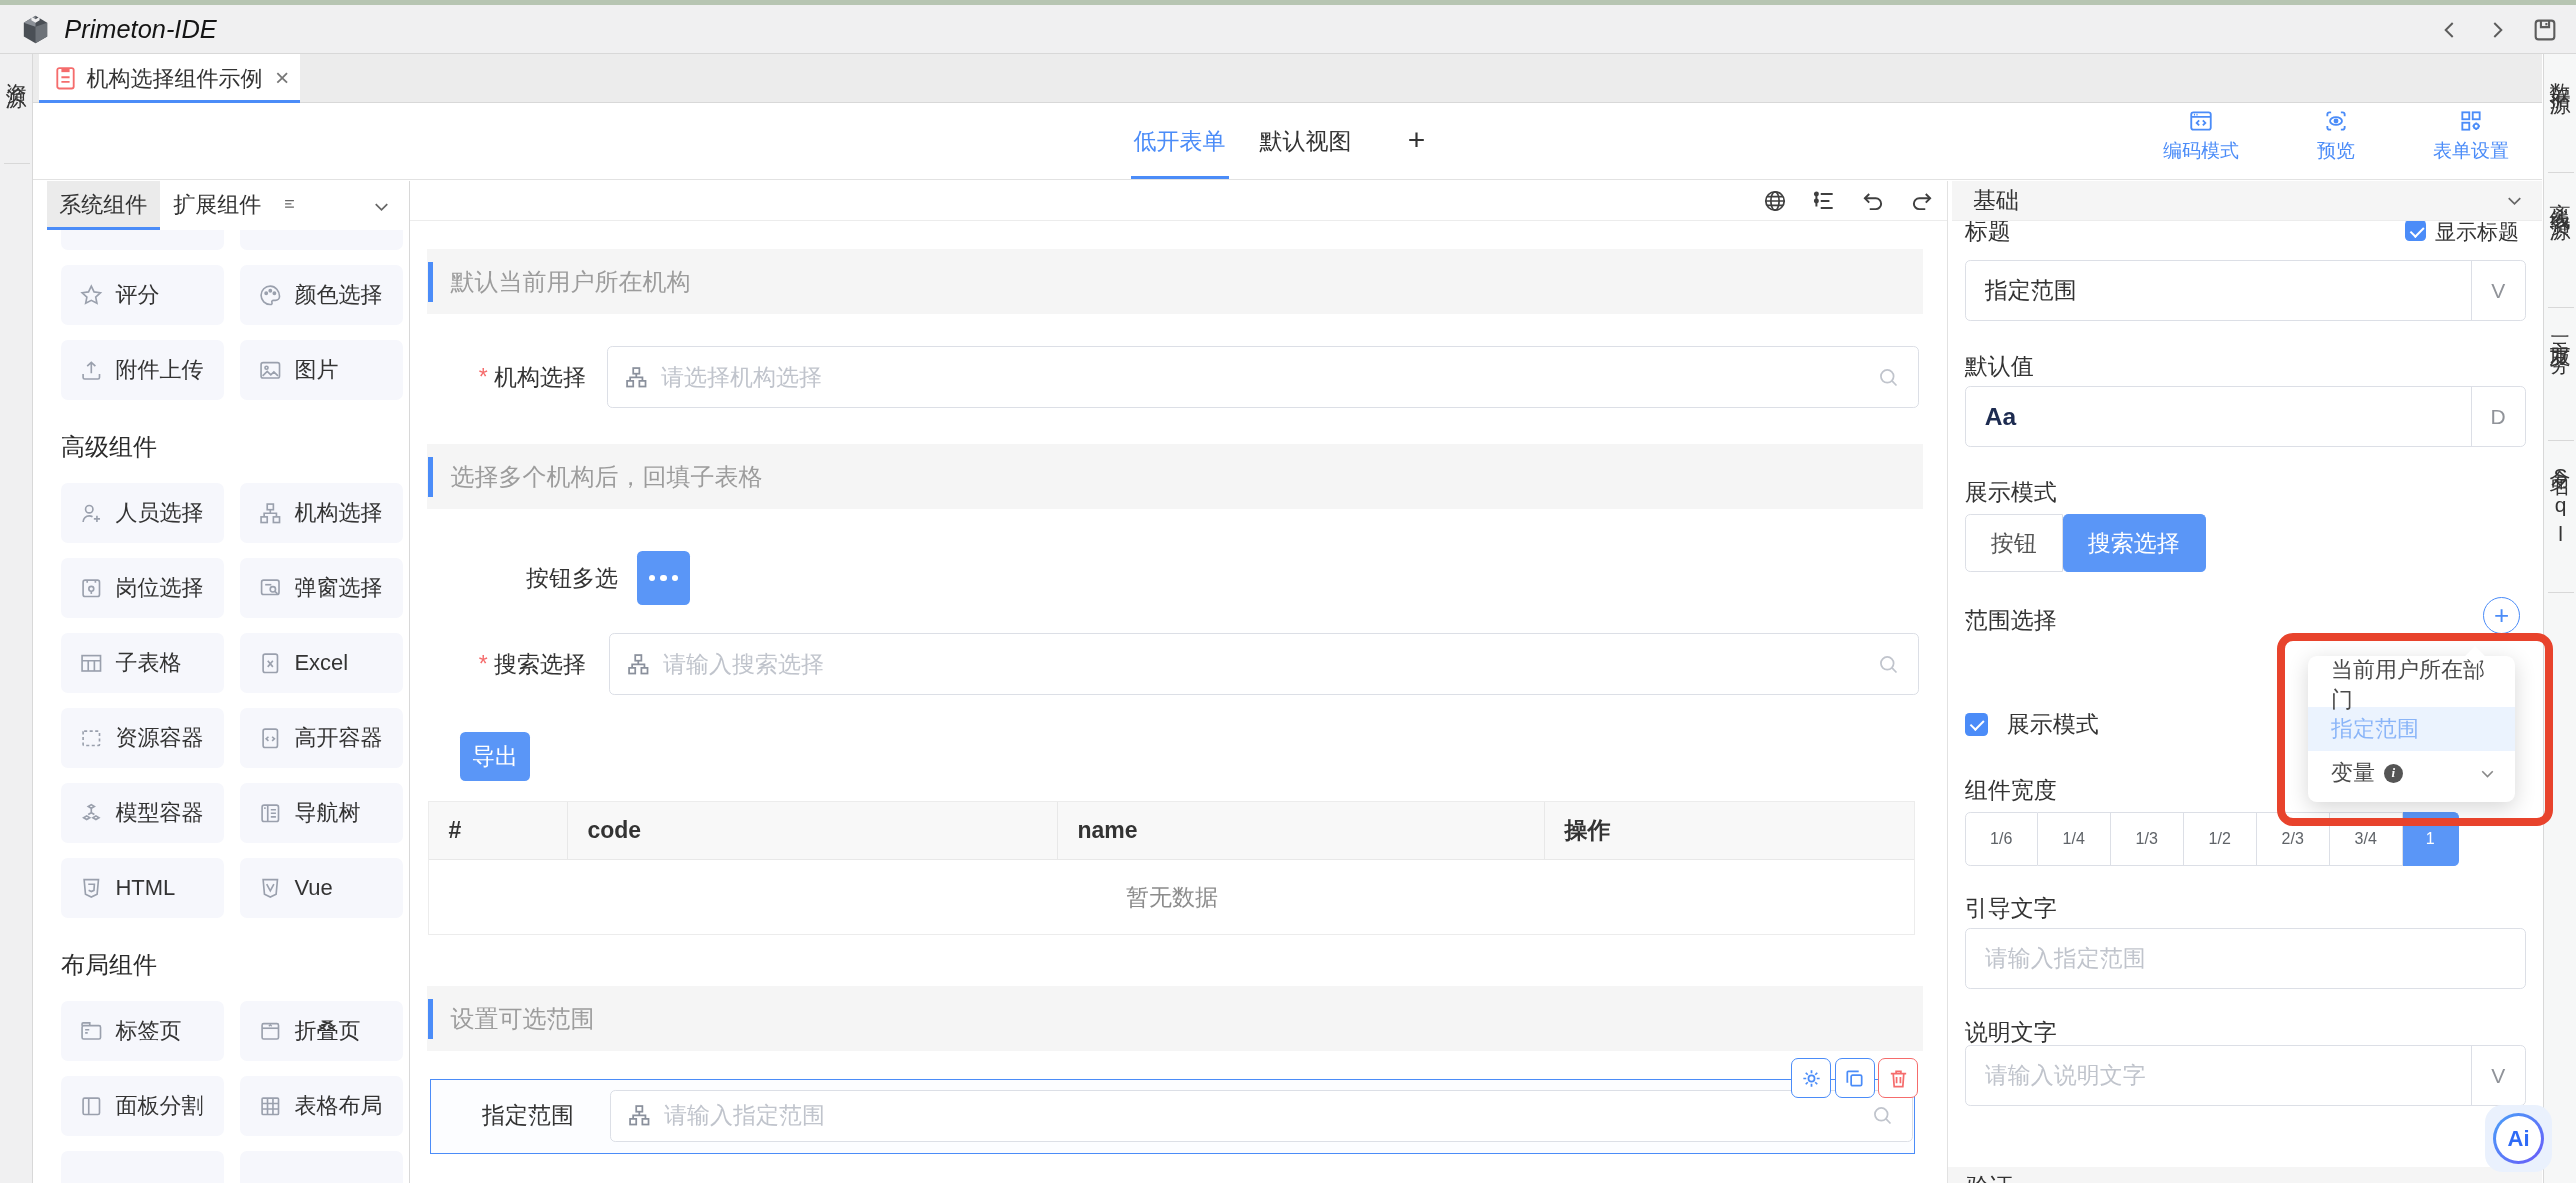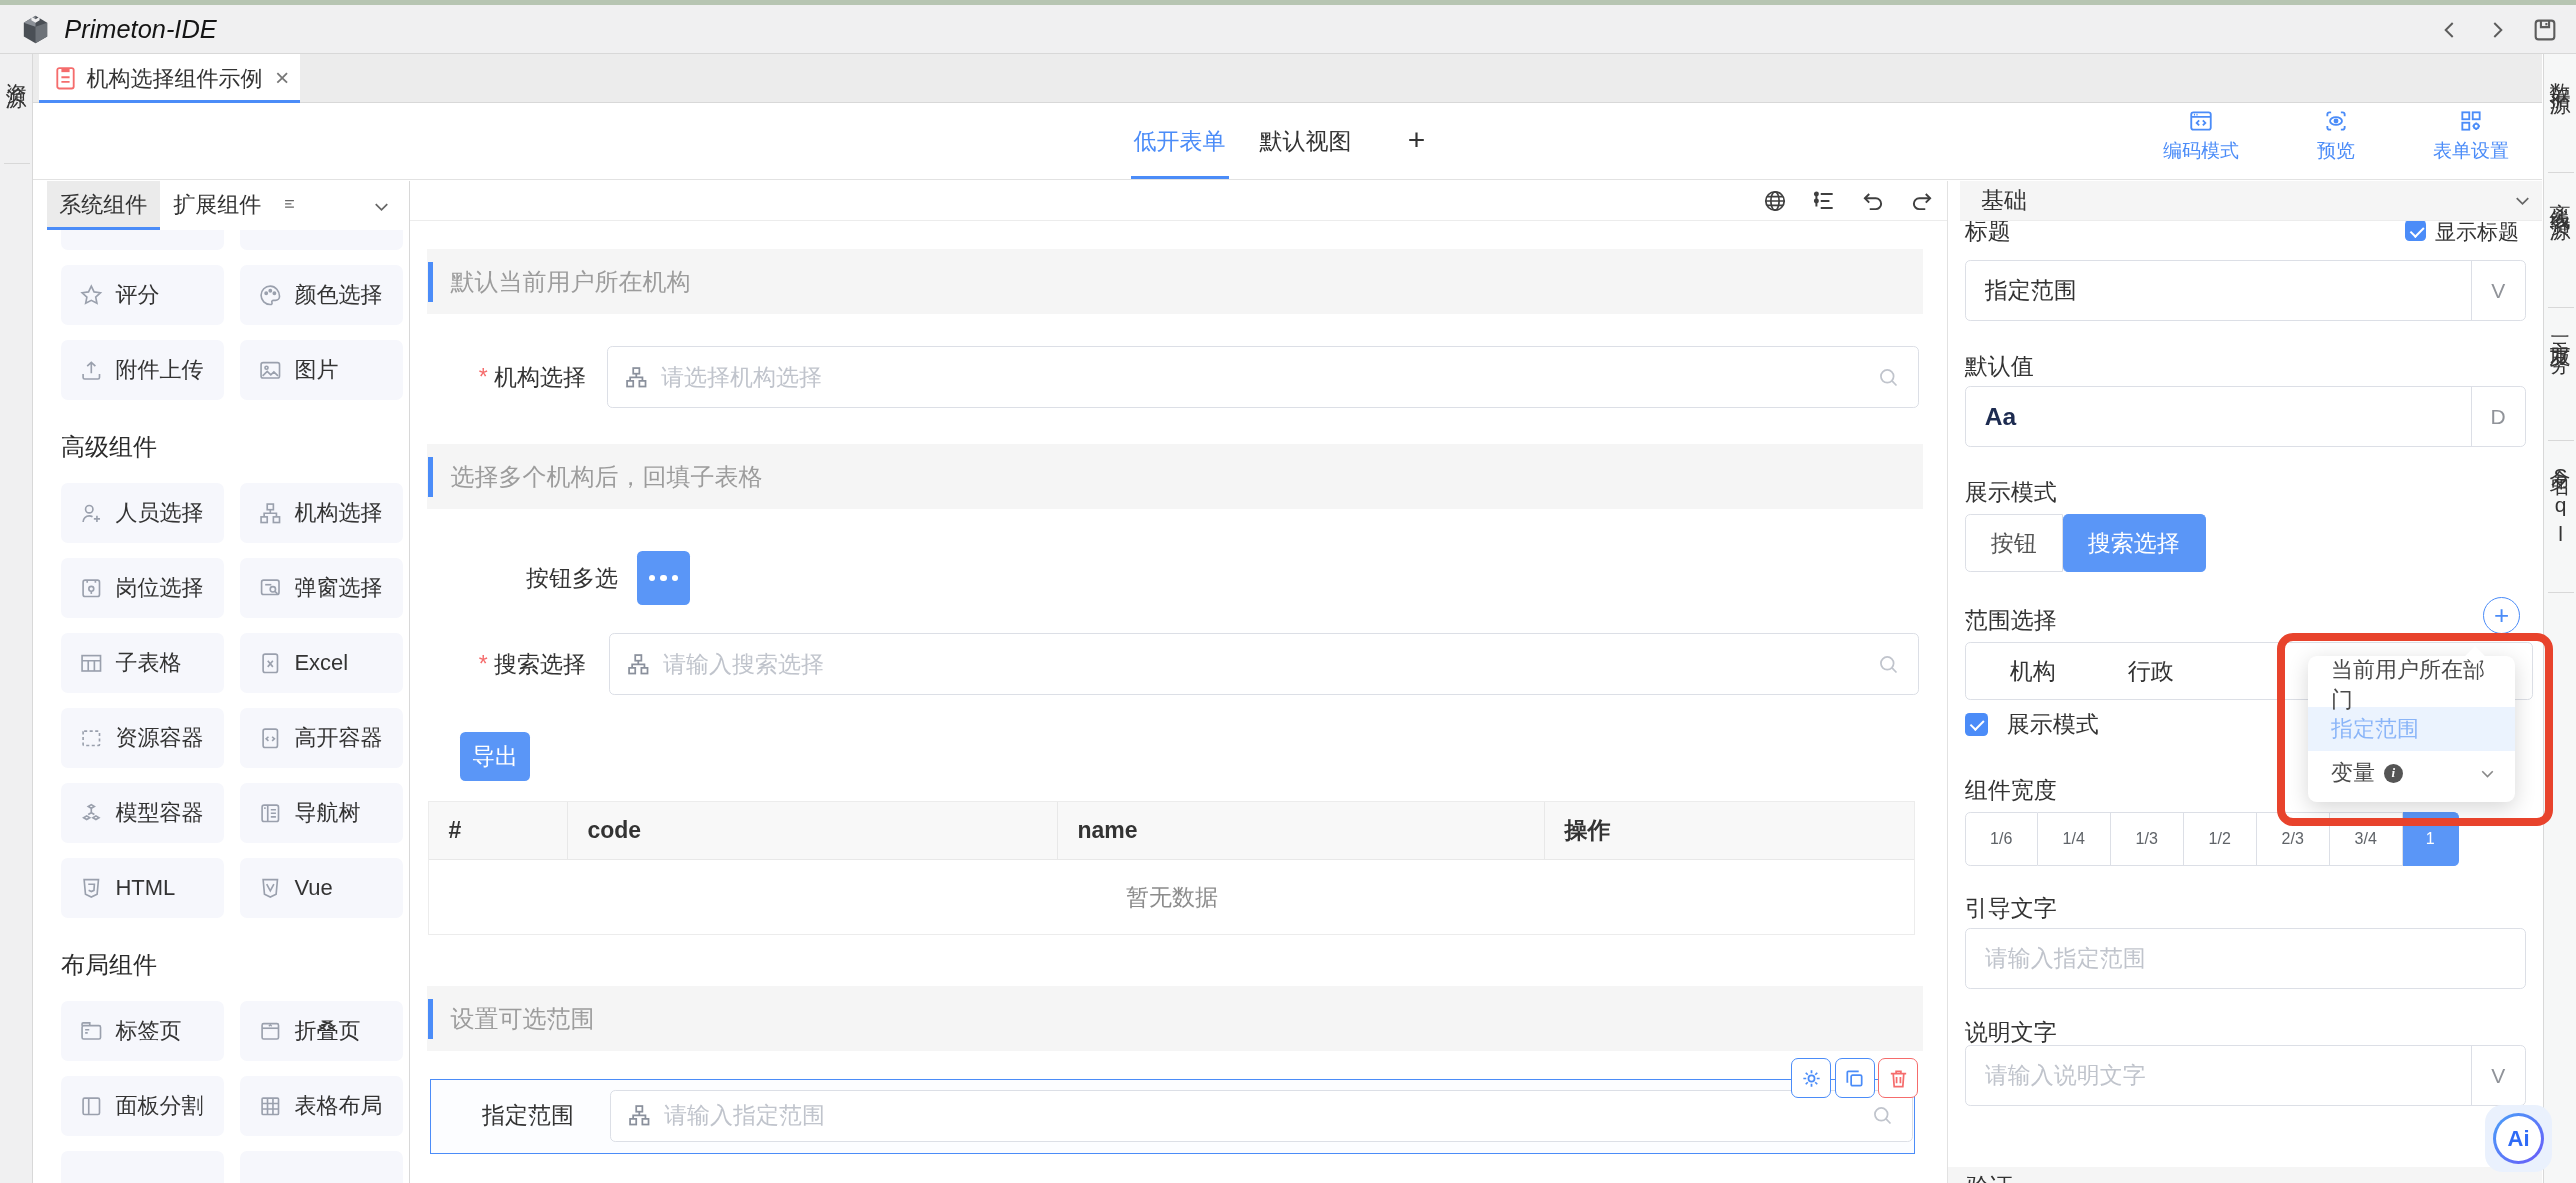--- a/index.html
+++ b/index.html
@@ -93,21 +93,21 @@
     border:1.8px solid #4b8cf8; background:#fcfdff; }
   #sel-label { position:absolute; left:51px; top:0; height:71px; line-height:71px; font-size:23px; color:#333; }
   #sel-actions { position:absolute; left:1381px; top:877px; display:flex; gap:3.5px; z-index:3; }
   .act { width:40px; height:40px; border-radius:7px; background:#fff; border:1.8px solid #4b8cf8;
     color:#4b8cf8; display:flex; align-items:center; justify-content:center; cursor:pointer; }
   .act.danger { border-color:#f56c6c; color:#f56c6c; }
 
   
   #inspector { left:1947px; top:181px; width:595px; height:1003px; background:#fff;
     border-left:0.9px solid #e2e2e2; overflow:hidden; }
-  #insp-head { position:absolute; left:12px; top:0; width:595px; height:40px; background:#f5f5f5;
+  #insp-head { position:absolute; left:4px; top:0; width:595px; height:40px; background:#f5f5f5;
     border-bottom:0.9px solid #ececec; display:flex; align-items:center; padding:0 21px; z-index:6; }
   #insp-head .t { font-size:23px; color:#333; }
   #insp-head .chev { margin-left:auto; color:#666; cursor:pointer; }
   .ilabel { position:absolute; left:16.7px; font-size:23px; color:#333; }
   .iinp { position:absolute; left:16.7px; width:561px; height:61px; display:flex; align-items:stretch;
     border:0.9px solid #dcdfe6; border-radius:5.3px; background:#fff; }
   .iinp input { flex:1; border:none; outline:none; background:transparent; padding-left:19px;
     font-size:23px; color:#333; min-width:0; }
   .iinp input::placeholder { color:#c0c4cc; }
   .iinp .suffix { width:54px; border-left:0.9px solid #dcdfe6; display:flex; align-items:center;
@@ -647,24 +647,20 @@
   </div>
 
   <span class="ilabel" style="top:296px">展示模式</span>
   <div class="seg" style="top:333px">
     <span class="opt">按钮</span>
     <span class="opt active">搜索选择</span>
   </div>
 
   <span class="ilabel" style="top:424px">范围选择</span>
   <span id="plus-circle">+</span>
-  <div id="range-row">
-    <span class="v1">机构</span>
-    <span class="v2">行政</span>
-  </div>
 
   <div id="include-row">
     <span class="cbx"></span>
     <span>展示模式</span>
   </div>
 
   <span class="ilabel" style="top:594px">组件宽度</span>
   <div id="width-seg">
     <span class="wopt">1/6</span>
     <span class="wopt">1/4</span>

